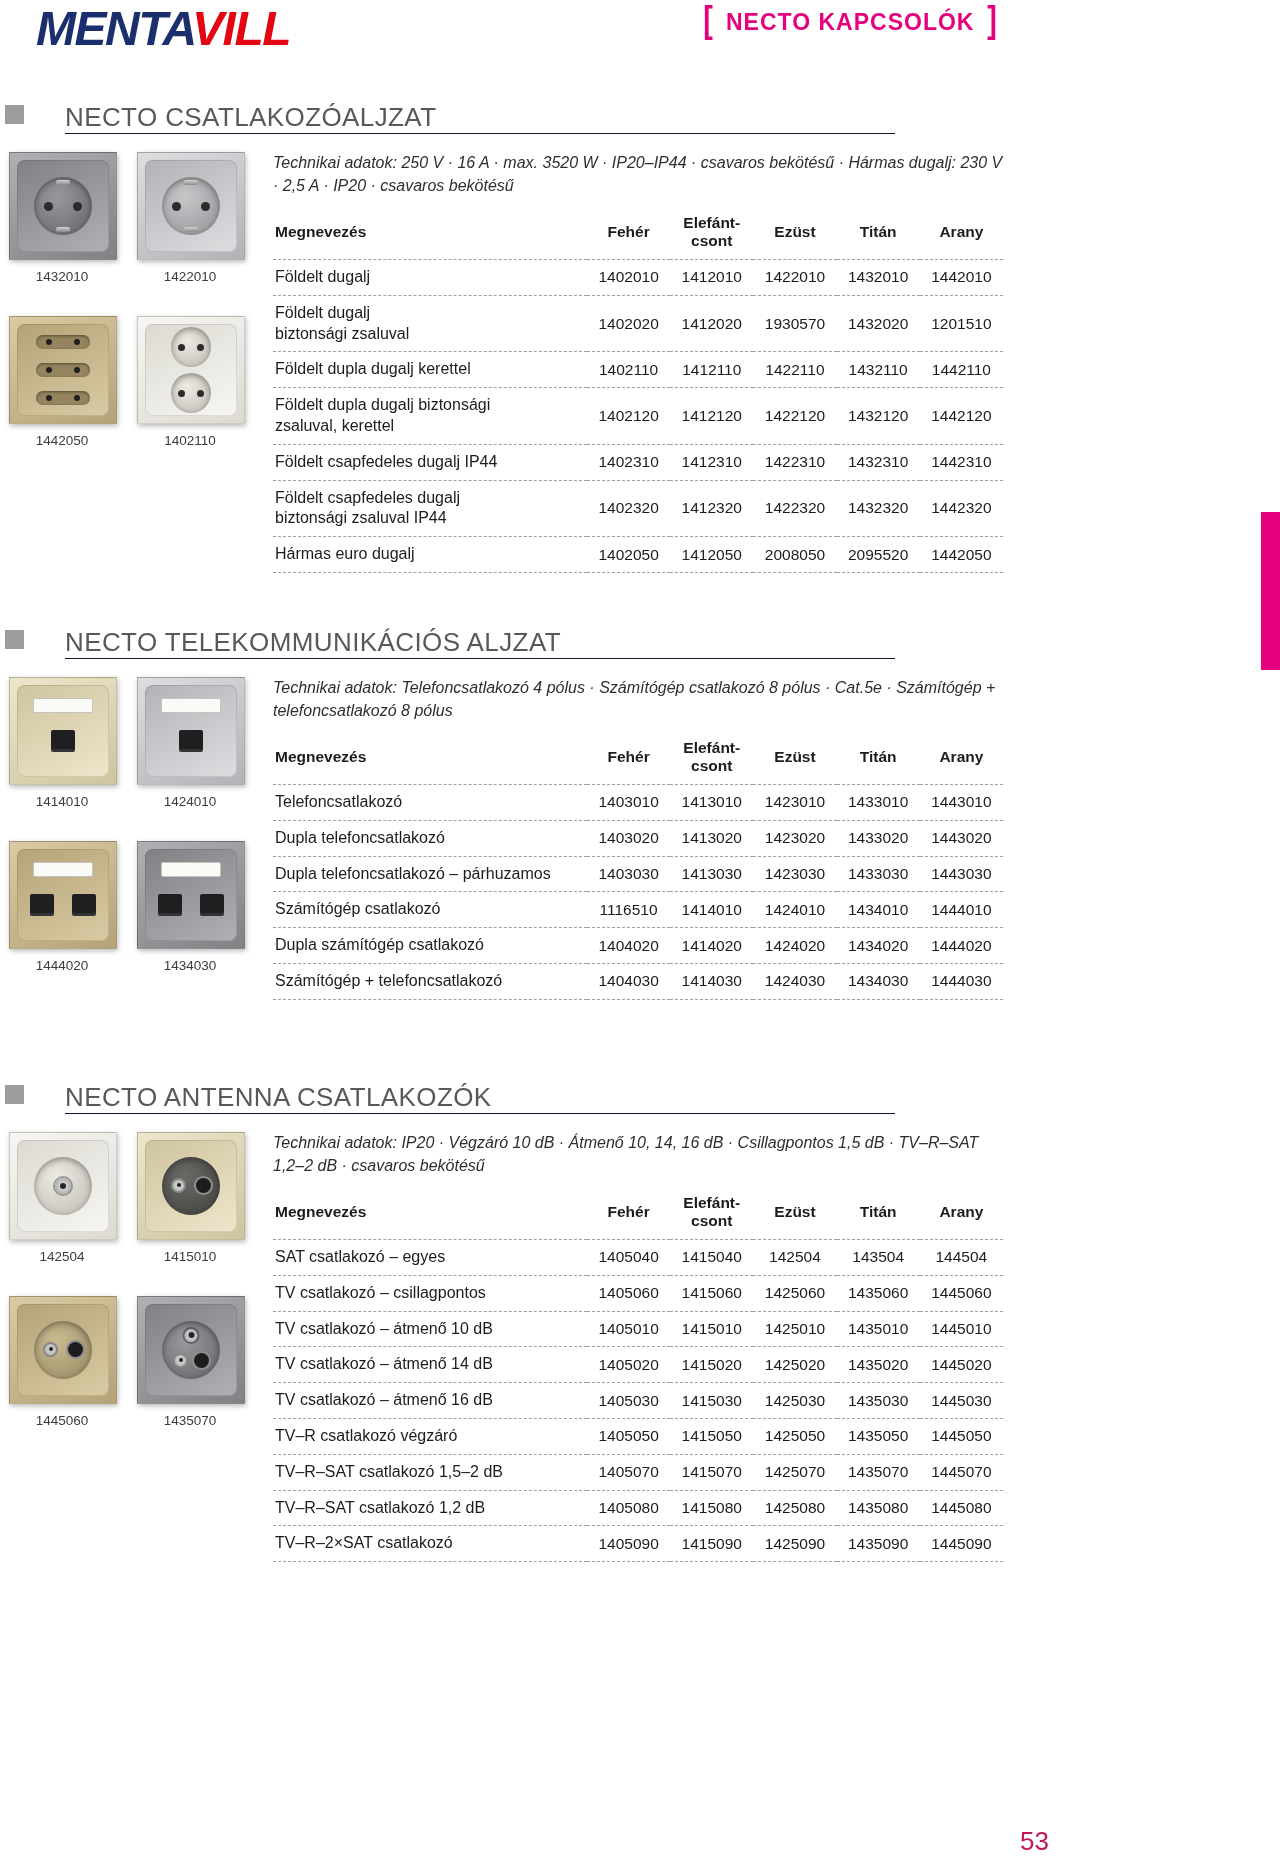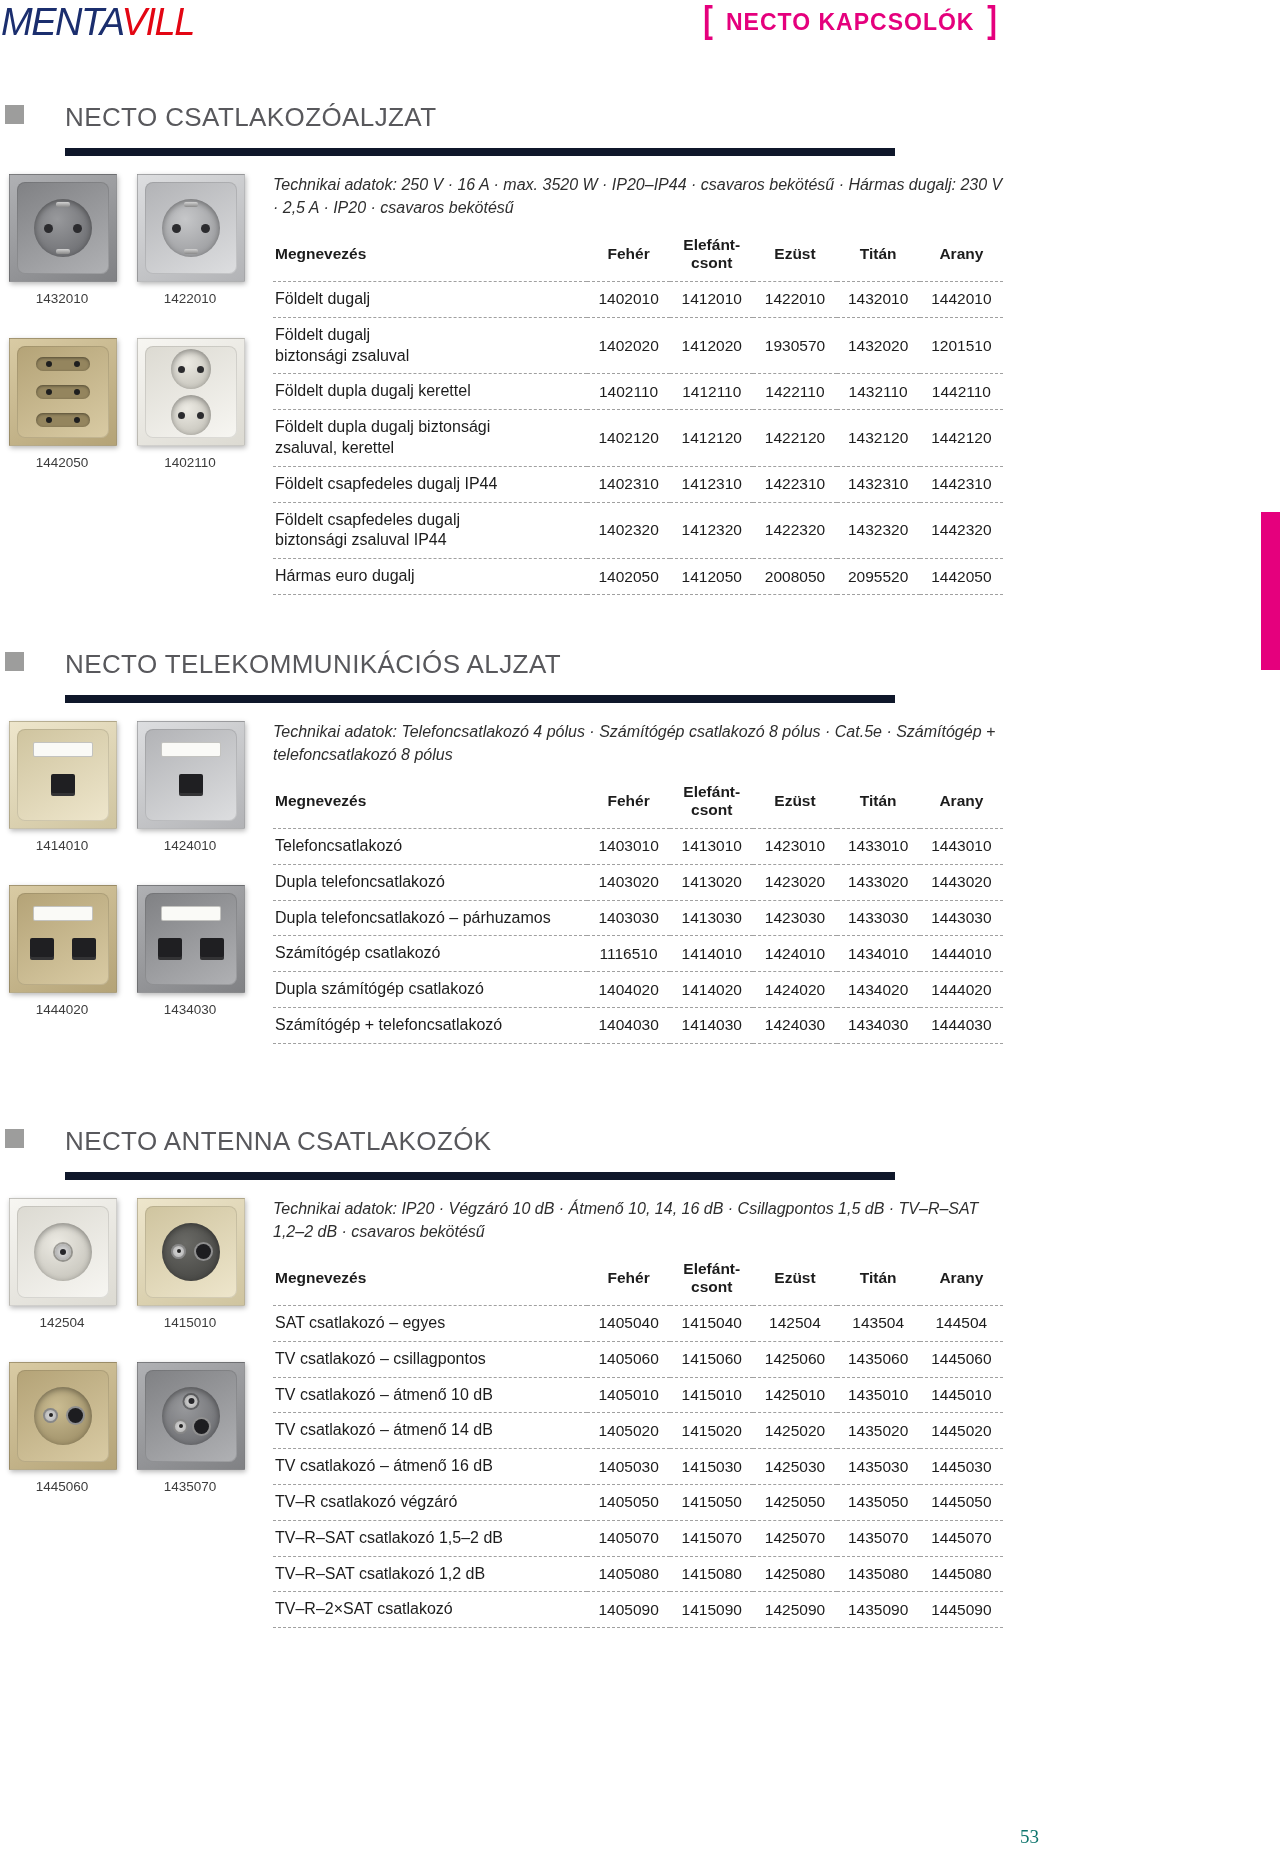--- a/index.html
+++ b/index.html
@@ -1,33 +1,33 @@
 <!DOCTYPE html>
 <html lang="hu"><head>
 <meta charset="utf-8">
 <style>
   html,body { margin:0; padding:0; background:#ffffff; }
   body { font-family: "Liberation Sans", sans-serif; color:#1c1c1c; }
   .page { position:relative; width:1280px; height:1866px; background:#ffffff; overflow:hidden; margin:0 auto; }
 
   
   .topbar { position:relative; height:62px; }
-  .logo { position:absolute; left:1px; top:0px; font-size:38px; font-weight:normal; font-style:italic; letter-spacing:-1.5px; line-height:1.2; }
+  .logo { position:absolute; left:36px; top:0px; font-size:48px; font-weight:bold; font-style:italic; letter-spacing:-1.5px; line-height:1.2; }
   .logo-menta { color:#1b2e6e; }
   .logo-vill  { color:#e30613; }
   .category { position:absolute; left:702px; top:4px; display:flex; align-items:center; gap:12px; color:#e5007d; }
   .bracket { font-size:36px; font-weight:bold; line-height:0.9; transform:scaleX(0.8); }
   .category-text { font-size:23px; font-weight:bold; letter-spacing:1px; padding-top:4px; }
 
   
   .sections { margin-top:40px; }
   .product-section { position:relative; }
   .product-section.s1 { margin-bottom:54px; }
   .product-section.s2 { margin-bottom:82px; }
-  .section-heading { position:relative; margin-left:65px; width:830px; padding-bottom:15px; border-bottom:8px solid #0f172a; }
+  .section-heading { position:relative; margin-left:65px; width:830px; padding-bottom:0; border-bottom:1px solid #0f172a; }
   .section-heading h2 { margin:0; font-size:26px; font-weight:400; color:#58585c; letter-spacing:0.4px; }
   .bullet { position:absolute; left:-60px; top:3px; width:19px; height:19px; background:#9d9d9c; }
 
   .section-body { display:flex; margin-top:18px; }
 
   
   .photos { width:250px; padding-left:9px; display:grid; grid-template-columns:106px 106px; column-gap:22px; row-gap:32px; align-content:start; box-sizing:content-box; }
   .product-figure { margin:0; }
   .photo-code { text-align:center; font-size:13.5px; color:#3c3c3c; margin-top:9px; }
 
@@ -100,21 +100,21 @@
   table.codes { width:100%; border-collapse:collapse; table-layout:fixed;margin-top:8px; }
   table.codes th { font-size:15.5px; font-weight:bold; color:#1c1c1c; text-align:center; vertical-align:middle;
                    padding:5px 2px 9px; white-space:pre-line; line-height:1.15; border-bottom:1px dashed #a0a0a0; }
   table.codes th.name-col { text-align:left; width:310px; }
   table.codes td { font-size:15.5px; color:#1c1c1c; text-align:center; padding:7px 2px;
                    border-bottom:1px dashed #a0a0a0; }
   table.codes td.name-col { text-align:left; font-size:16px; white-space:pre-line; line-height:1.3; }
 
   
   .side-tab { position:absolute; right:0; top:512px; width:19px; height:158px; background:#e5007d; }
-  .page-number { position:absolute; left:1020px; top:1826px; font-size:19px; color:#0f766e;font-family:Liberation Serif, serif; }
+  .page-number { position:absolute; left:1020px; top:1826px; font-size:26px; color:#be185d; }
 </style>
 </head>
 <body>
 
 <div class="page">
 
   <header class="topbar">
     <div class="logo"><span class="logo-menta">MENTA</span><span class="logo-vill">VILL</span></div>
     <div class="category">
       <span class="bracket">[</span>

